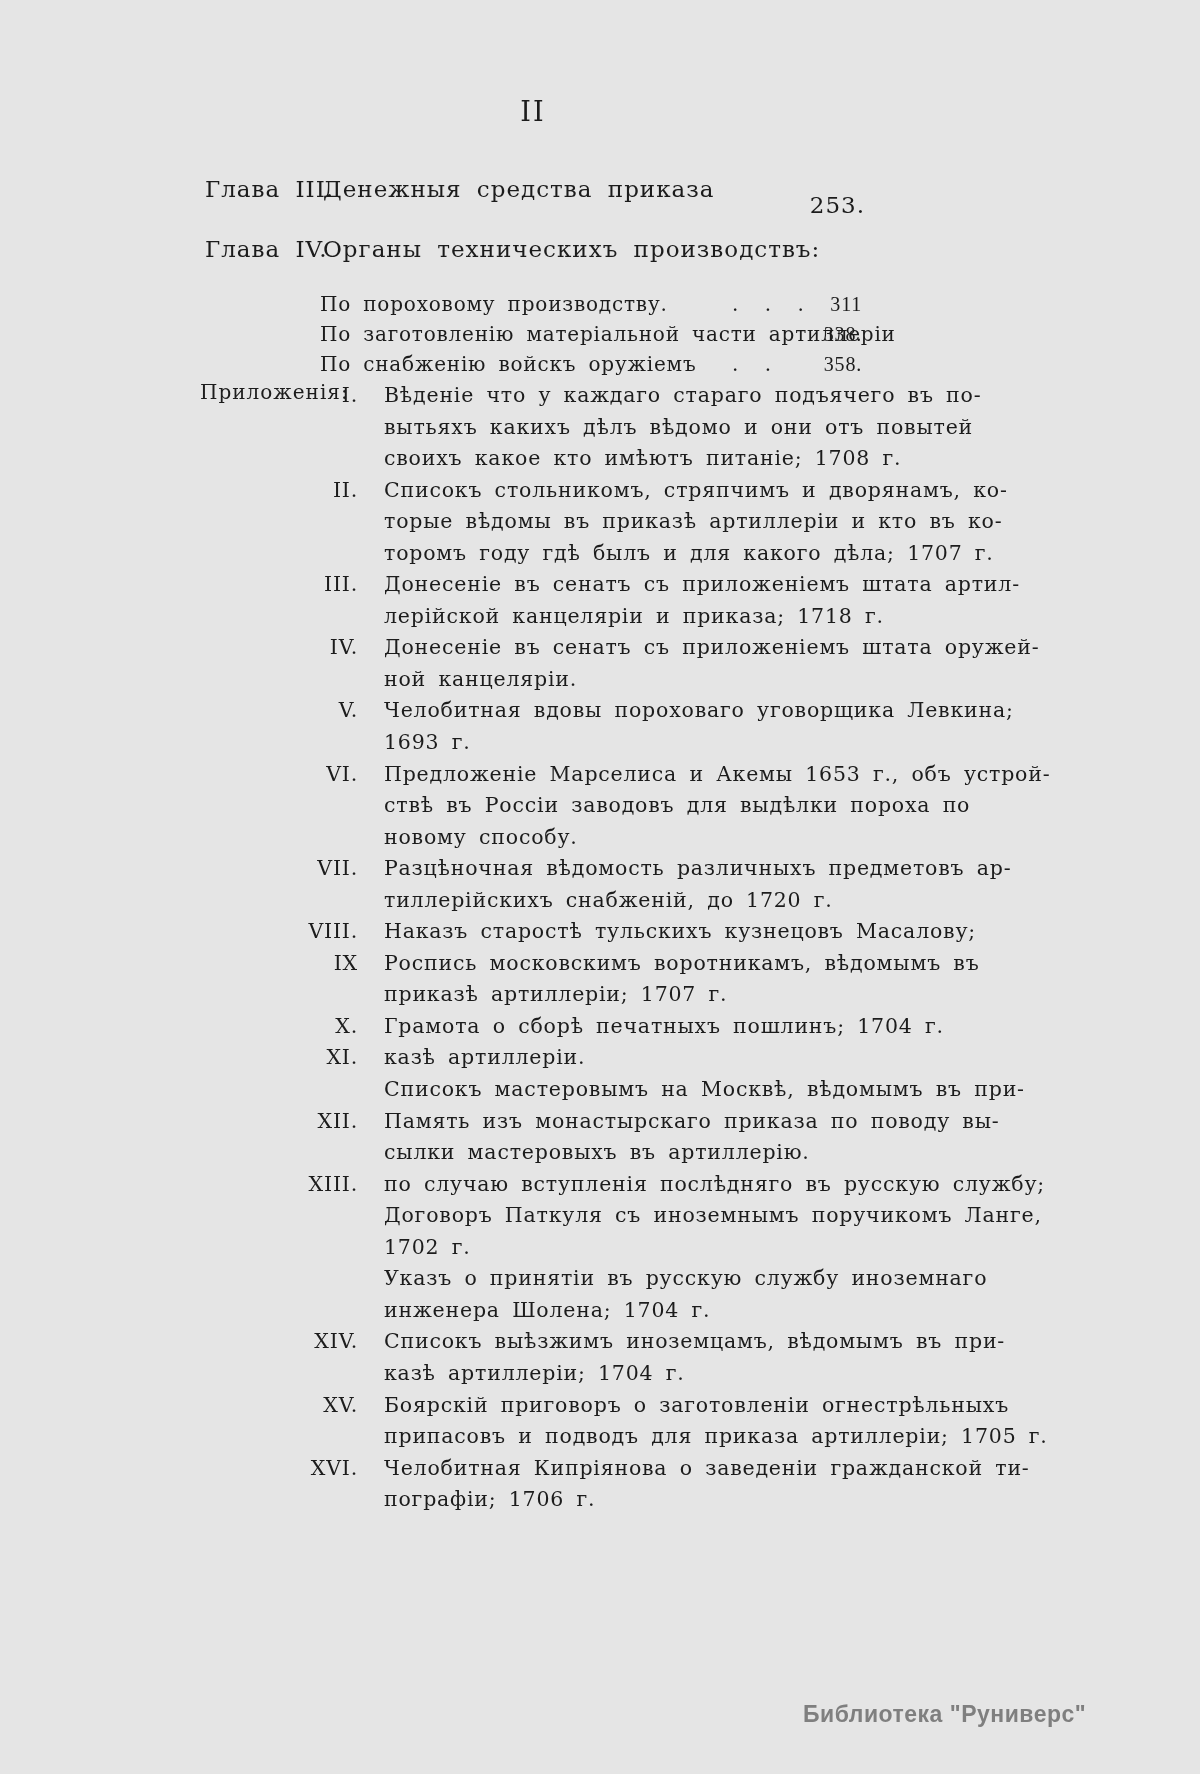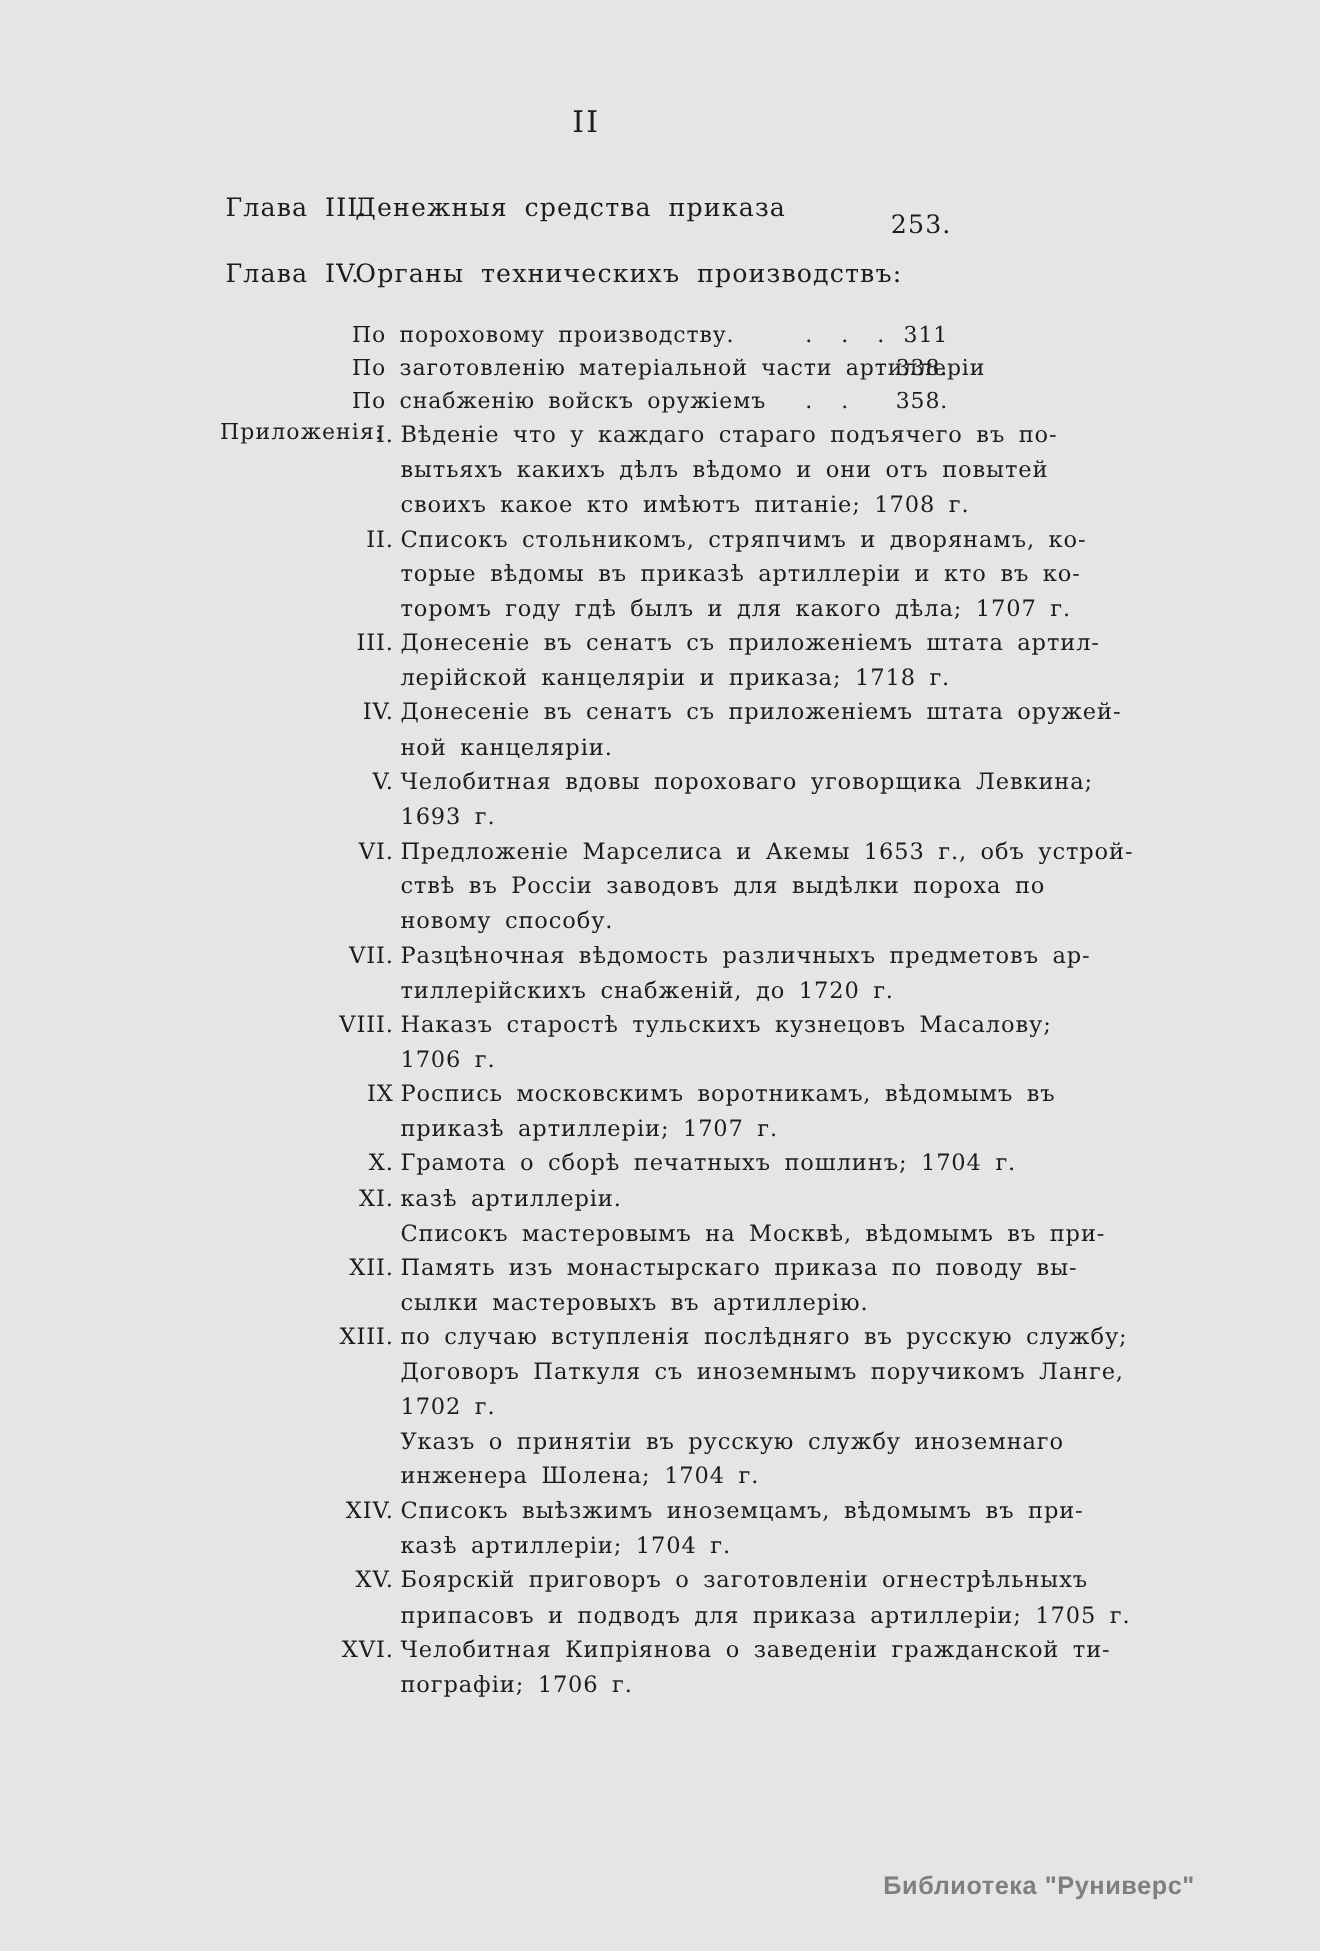--- a/index.html
+++ b/index.html
@@ -63,20 +63,21 @@
     top: 0;
     word-spacing: 16px;
     letter-spacing: 2px;
   }
   .sub-page {
     position: absolute;
     right: 0;
     top: 0;
     text-align: right;
     word-spacing: 0;
+    font-family: Liberation Serif, serif;
   }
 
   
   .appendix-label {
     position: absolute;
     left: 200px;
     top: 380px;
     font-size: 20px;
     letter-spacing: 1px;
   }
@@ -89,21 +90,21 @@
     letter-spacing: 0.8px;
     word-spacing: 5px;
   }
   .app-item { display: flex; }
   .app-num {
     width: 72px;
     flex: 0 0 72px;
     text-align: right;
     line-height: 31.55px;
   }
-  .app-body { margin-left: 6px; width: 510px; }
+  .app-body { margin-left: 26px; width: 510px; }
   .app-line { line-height: 31.55px; white-space: nowrap; }
 
   
   .watermark {
     position: absolute;
     left: 803px;
     top: 1701px;
     font-family: "Liberation Sans", "DejaVu Sans", sans-serif;
     font-weight: bold;
     font-size: 23px;
@@ -198,21 +199,20 @@
         <div class="app-num">VII.</div>
         <div class="app-body">
           <div class="app-line">Разцѣночная вѣдомость различныхъ предметовъ ар-</div>
           <div class="app-line">тиллерійскихъ снабженій, до 1720 г.</div>
         </div>
       </div>
       <div class="app-item">
         <div class="app-num">VIII.</div>
         <div class="app-body">
           <div class="app-line">Наказъ старостѣ тульскихъ кузнецовъ Масалову;</div>
-          <div class="app-line">1706 г.</div>
         </div>
       </div>
       <div class="app-item">
         <div class="app-num">IX</div>
         <div class="app-body">
           <div class="app-line">Роспись московскимъ воротникамъ, вѣдомымъ въ</div>
           <div class="app-line">приказѣ артиллеріи; 1707 г.</div>
         </div>
       </div>
       <div class="app-item">

